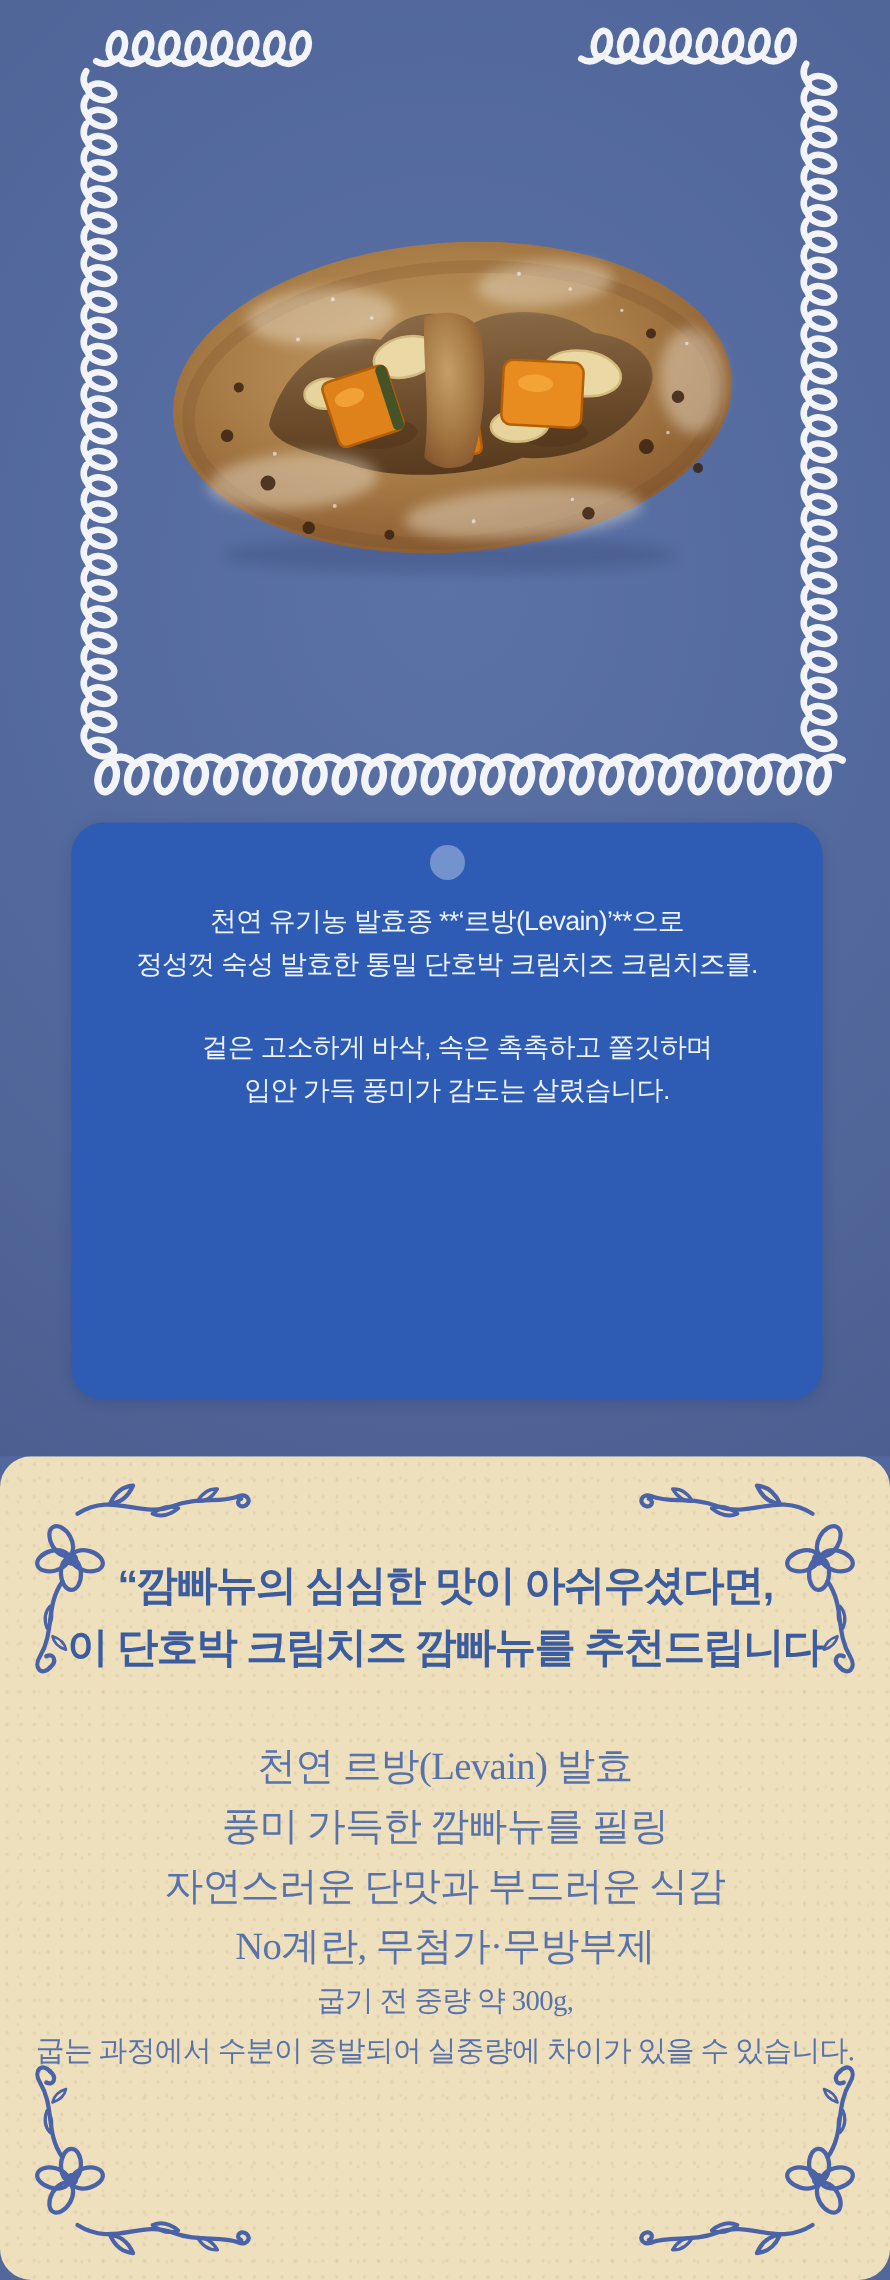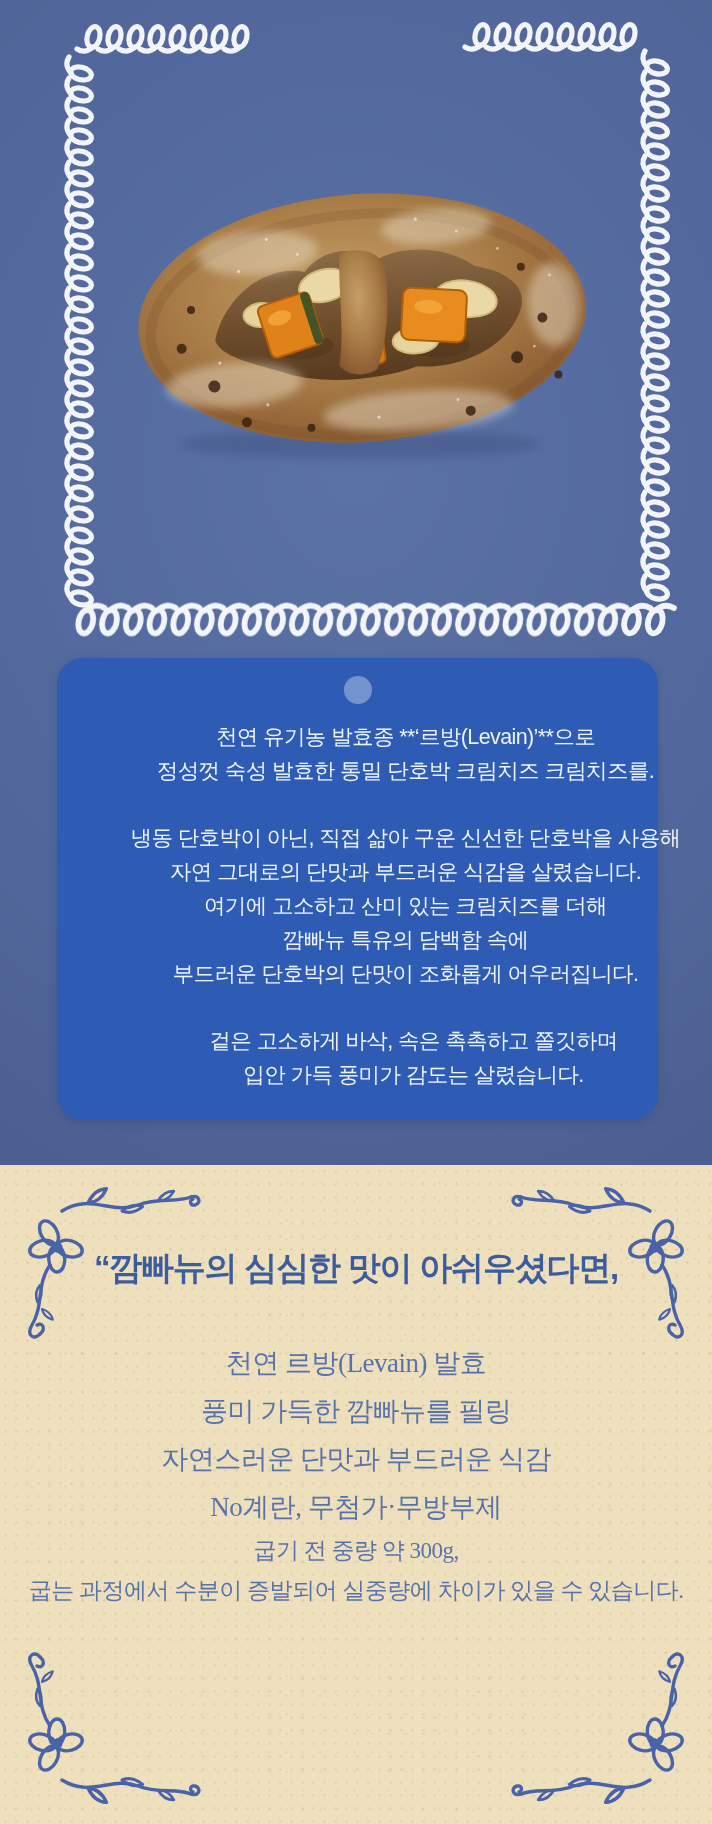--- a/index.html
+++ b/index.html
@@ -23,50 +23,51 @@
     border-radius:26px;
     box-shadow:0 2px 10px rgba(20,35,80,.18);
   }
   .pin{
     position:absolute;left:50%;top:18px;width:28px;height:28px;margin-left:-14px;
     border-radius:50%;background:rgba(214,223,240,.42);
   }
   .card-text{
     position:absolute;left:0;top:62px;width:100%;
     text-align:center;color:var(--card-text,#eef3fb);
-    font-size:21.5px;line-height:34px;letter-spacing:-0.6px;font-weight:500;padding-left:48px;
+    font-size:21.5px;line-height:34px;letter-spacing:-0.6px;font-weight:500;
   }
   .card-text p{margin:0 0 33px 0;}
   .card-text p:last-child{margin-bottom:0;margin-left:16px;}
   
   .paper-section{
     position:absolute;left:0;top:1165px;width:712px;height:659px;
     background-color:var(--paper-background,#eee0bd);
     background-image:
       radial-gradient(rgba(151,117,66,.13) 1px, rgba(0,0,0,0) 1.5px),
       radial-gradient(rgba(196,166,112,.17) 1px, rgba(0,0,0,0) 1.4px);
     background-size:11px 13px,17px 19px;
     background-position:0 0,6px 8px;
     text-align:center;
+    border-radius:25px;
   }
   .flourish{position:absolute;}
   .flourish.tl{left:10px;top:16px;}
   .flourish.tr{right:10px;top:16px;transform:scaleX(-1);}
   .flourish.bl{left:10px;top:480px;transform:scaleY(-1);}
   .flourish.br{right:10px;top:480px;transform:scale(-1,-1);}
   .headline{
     margin:0;padding-top:78px;
     color:var(--headline-text,#3b5c9e);
     font-size:33px;font-weight:bold;line-height:50px;letter-spacing:-1.2px;
   }
   .features{margin-top:46px;}
   .feature{
     font-family:"Liberation Serif","DejaVu Serif",serif;
     color:var(--feature-text,#5873ac);
-    font-size:27px;line-height:48px;letter-spacing:-0.5px;
+    font-size:31px;line-height:48px;letter-spacing:-0.5px;
   }
   .weight-note{
     font-family:"Liberation Serif","DejaVu Serif",serif;
     color:var(--feature-text,#5873ac);
     font-size:23px;line-height:40px;letter-spacing:-0.5px;
   }
 </style>
 </head>
 <body>
 
@@ -278,27 +279,20 @@
   </svg>
 
   <div class="intro-card">
     <div class="pin"></div>
     <div class="card-text">
       <p>
         <span>천연 유기농 발효종 **‘르방(Levain)’**으로</span><br>
         <span>정성껏 숙성 발효한 통밀 단호박 크림치즈 크림치즈를.</span>
       </p>
       <p>
-        <span>냉동 단호박이 아닌, 직접 삶아 구운 신선한 단호박을 사용해</span><br>
-        <span>자연 그대로의 단맛과 부드러운 식감을 살렸습니다.</span><br>
-        <span>여기에 고소하고 산미 있는 크림치즈를 더해</span><br>
-        <span>깜빠뉴 특유의 담백함 속에</span><br>
-        <span>부드러운 단호박의 단맛이 조화롭게 어우러집니다.</span>
-      </p>
-      <p>
         <span>겉은 고소하게 바삭, 속은 촉촉하고 쫄깃하며</span><br>
         <span>입안 가득 풍미가 감도는 살렸습니다.</span>
       </p>
     </div>
   </div>
 </div>
 
 <div class="paper-section">
 
   <svg style="position:absolute;width:0;height:0" aria-hidden="true">
@@ -342,20 +336,21 @@
     </g>
   </svg>
   <svg class="flourish br" width="195" height="165" viewBox="0 0 195 165" aria-hidden="true">
     <g stroke="#4a63a8" stroke-width="3.4" fill="none" stroke-linecap="round" stroke-linejoin="round">
       <use href="#vine"></use>
     </g>
   </svg>
 
   <h2 class="headline">
     <span>“깜빠뉴의 심심한 맛이 아쉬우셨다면,</span><br>
+    <span>이 단호박 크림치즈 깜빠뉴를 추천드립니다</span>
   </h2>
 
   <div class="features">
     <div class="feature">천연 르방(Levain) 발효</div>
     <div class="feature">풍미 가득한 깜빠뉴를 필링</div>
     <div class="feature">자연스러운 단맛과 부드러운 식감</div>
     <div class="feature">No계란, 무첨가·무방부제</div>
   </div>
 
   <div class="weight-note">

